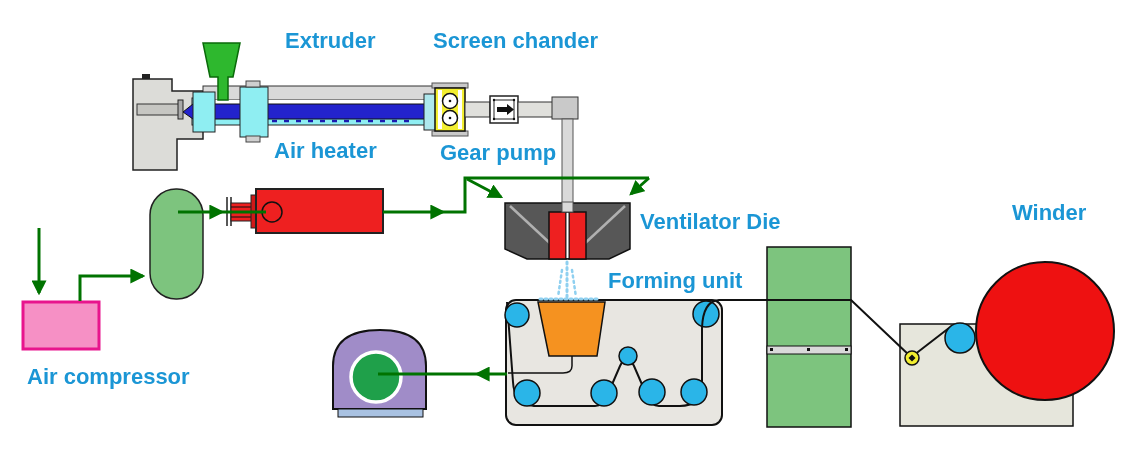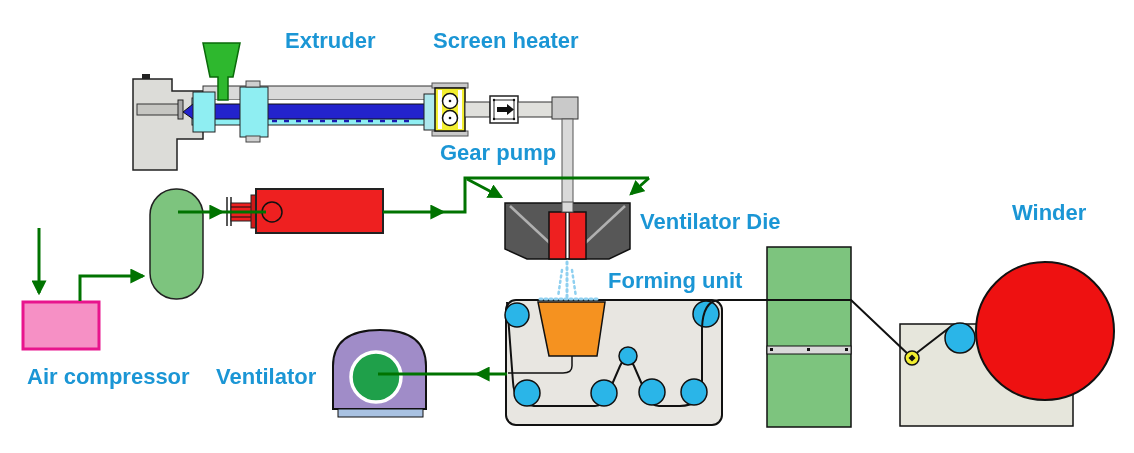--- a/index.html
+++ b/index.html
@@ -151,21 +151,21 @@
     <path d="M383,212 H443" marker-end="url(#ah)"></path>
     <path d="M443,212 H465 V178 H649"></path>
     <path d="M467,179 L501,197" marker-end="url(#ah)"></path>
     <path d="M649,178 L631,194" marker-end="url(#ah)"></path>
     <path d="M507,374 H477" marker-end="url(#ah)"></path>
     <path d="M477,374 H378"></path>
   </g>
 </svg>
 
 <div class="lbl" style="left:285px;top:30px">Extruder</div>
-<div class="lbl" style="left:433px;top:30px">Screen heater</div>
+<div class="lbl" style="left:433px;top:30px">Screen chander</div>
+<div class="lbl" style="left:274px;top:140px">Air heater</div>
 <div class="lbl" style="left:440px;top:142px">Gear pump</div>
 <div class="lbl" style="left:640px;top:211px">Ventilator Die</div>
 <div class="lbl" style="left:1012px;top:202px">Winder</div>
 <div class="lbl" style="left:608px;top:270px">Forming unit</div>
 <div class="lbl" style="left:27px;top:366px">Air compressor</div>
-<div class="lbl" style="left:216px;top:366px">Ventilator</div>
 
 </div>
 
 </body></html>

